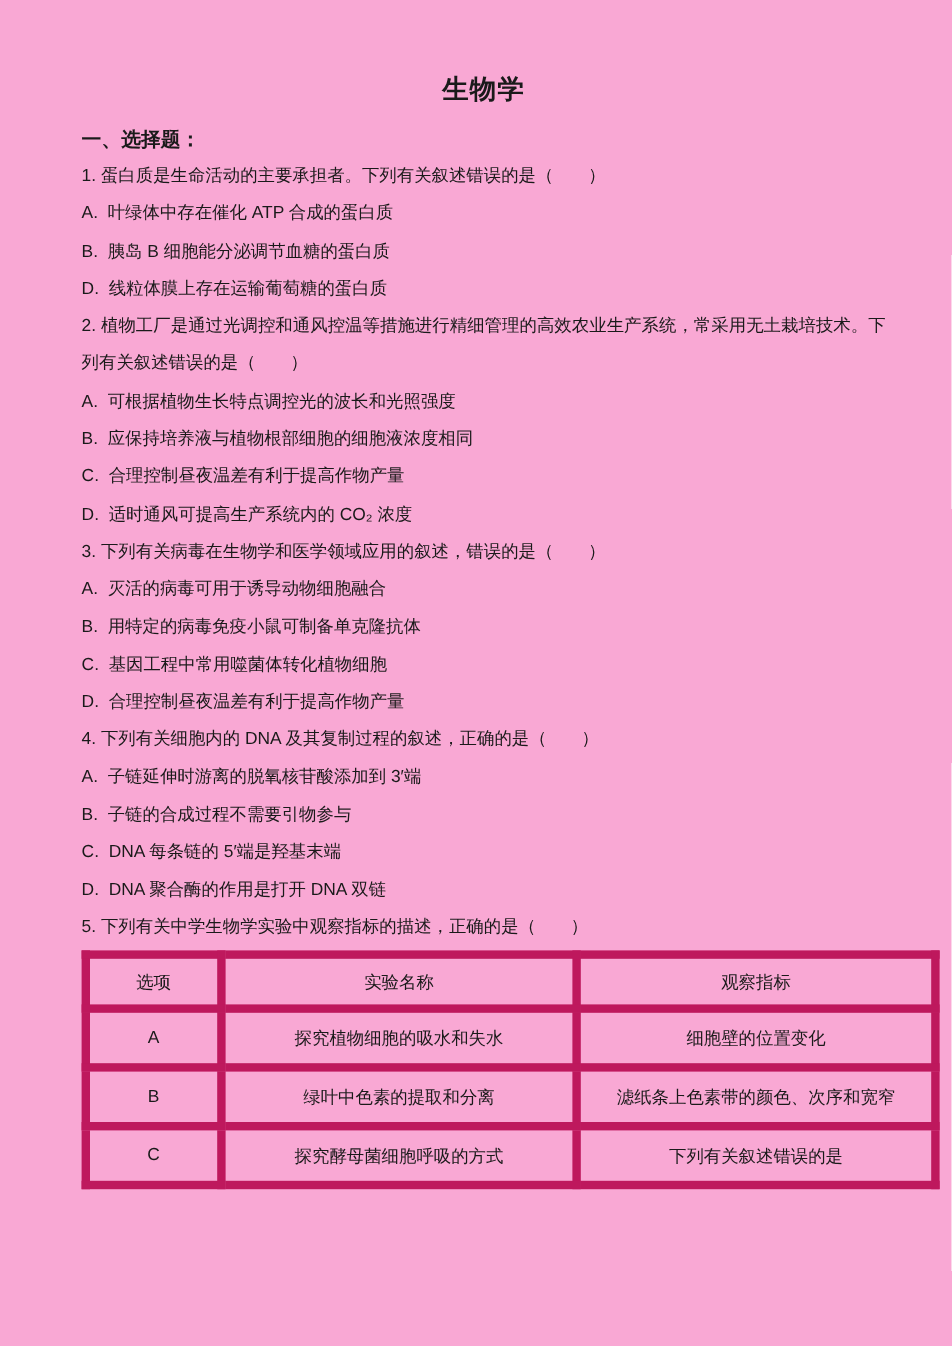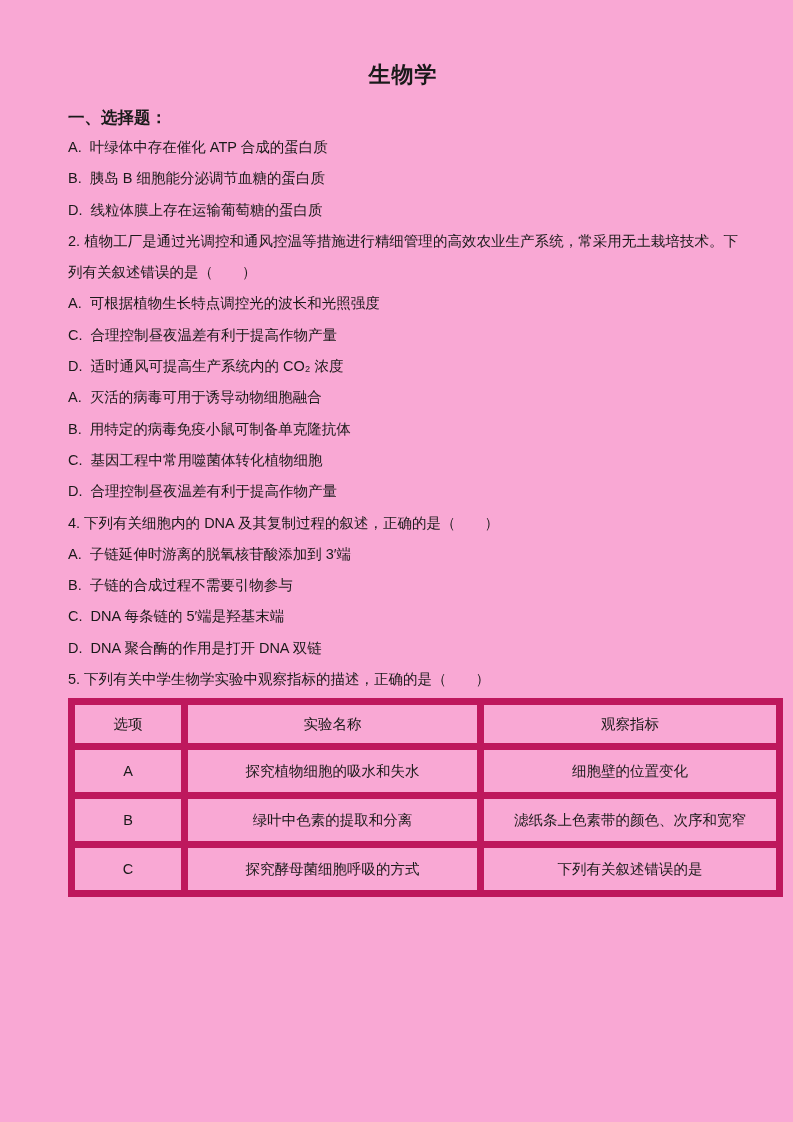--- a/index.html
+++ b/index.html
@@ -67,29 +67,32 @@
 <body>
 
 <div class="page">
 
   <h1 class="doc-title">生物学</h1>
 
   <h2 class="section-heading">一、选择题：</h2>
 
   <div class="questions">
 
+    <p class="line">1. 蛋白质是生命活动的主要承担者。下列有关叙述错误的是（　　）</p>
     <p class="line">A.  叶绿体中存在催化 ATP 合成的蛋白质</p>
     <p class="line">B.  胰岛 B 细胞能分泌调节血糖的蛋白质</p>
     <p class="line">D.  线粒体膜上存在运输葡萄糖的蛋白质</p>
 
     <p class="line">2. 植物工厂是通过光调控和通风控温等措施进行精细管理的高效农业生产系统，常采用无土栽培技术。下列有关叙述错误的是（　　）</p>
     <p class="line">A.  可根据植物生长特点调控光的波长和光照强度</p>
+    <p class="line">B.  应保持培养液与植物根部细胞的细胞液浓度相同</p>
     <p class="line">C.  合理控制昼夜温差有利于提高作物产量</p>
     <p class="line">D.  适时通风可提高生产系统内的 CO₂ 浓度</p>
 
+    <p class="line">3. 下列有关病毒在生物学和医学领域应用的叙述，错误的是（　　）</p>
     <p class="line">A.  灭活的病毒可用于诱导动物细胞融合</p>
     <p class="line">B.  用特定的病毒免疫小鼠可制备单克隆抗体</p>
     <p class="line">C.  基因工程中常用噬菌体转化植物细胞</p>
     <p class="line">D.  合理控制昼夜温差有利于提高作物产量</p>
 
     <p class="line">4. 下列有关细胞内的 DNA 及其复制过程的叙述，正确的是（　　）</p>
     <p class="line">A.  子链延伸时游离的脱氧核苷酸添加到 3′端</p>
     <p class="line">B.  子链的合成过程不需要引物参与</p>
     <p class="line">C.  DNA 每条链的 5′端是羟基末端</p>
     <p class="line">D.  DNA 聚合酶的作用是打开 DNA 双链</p>

